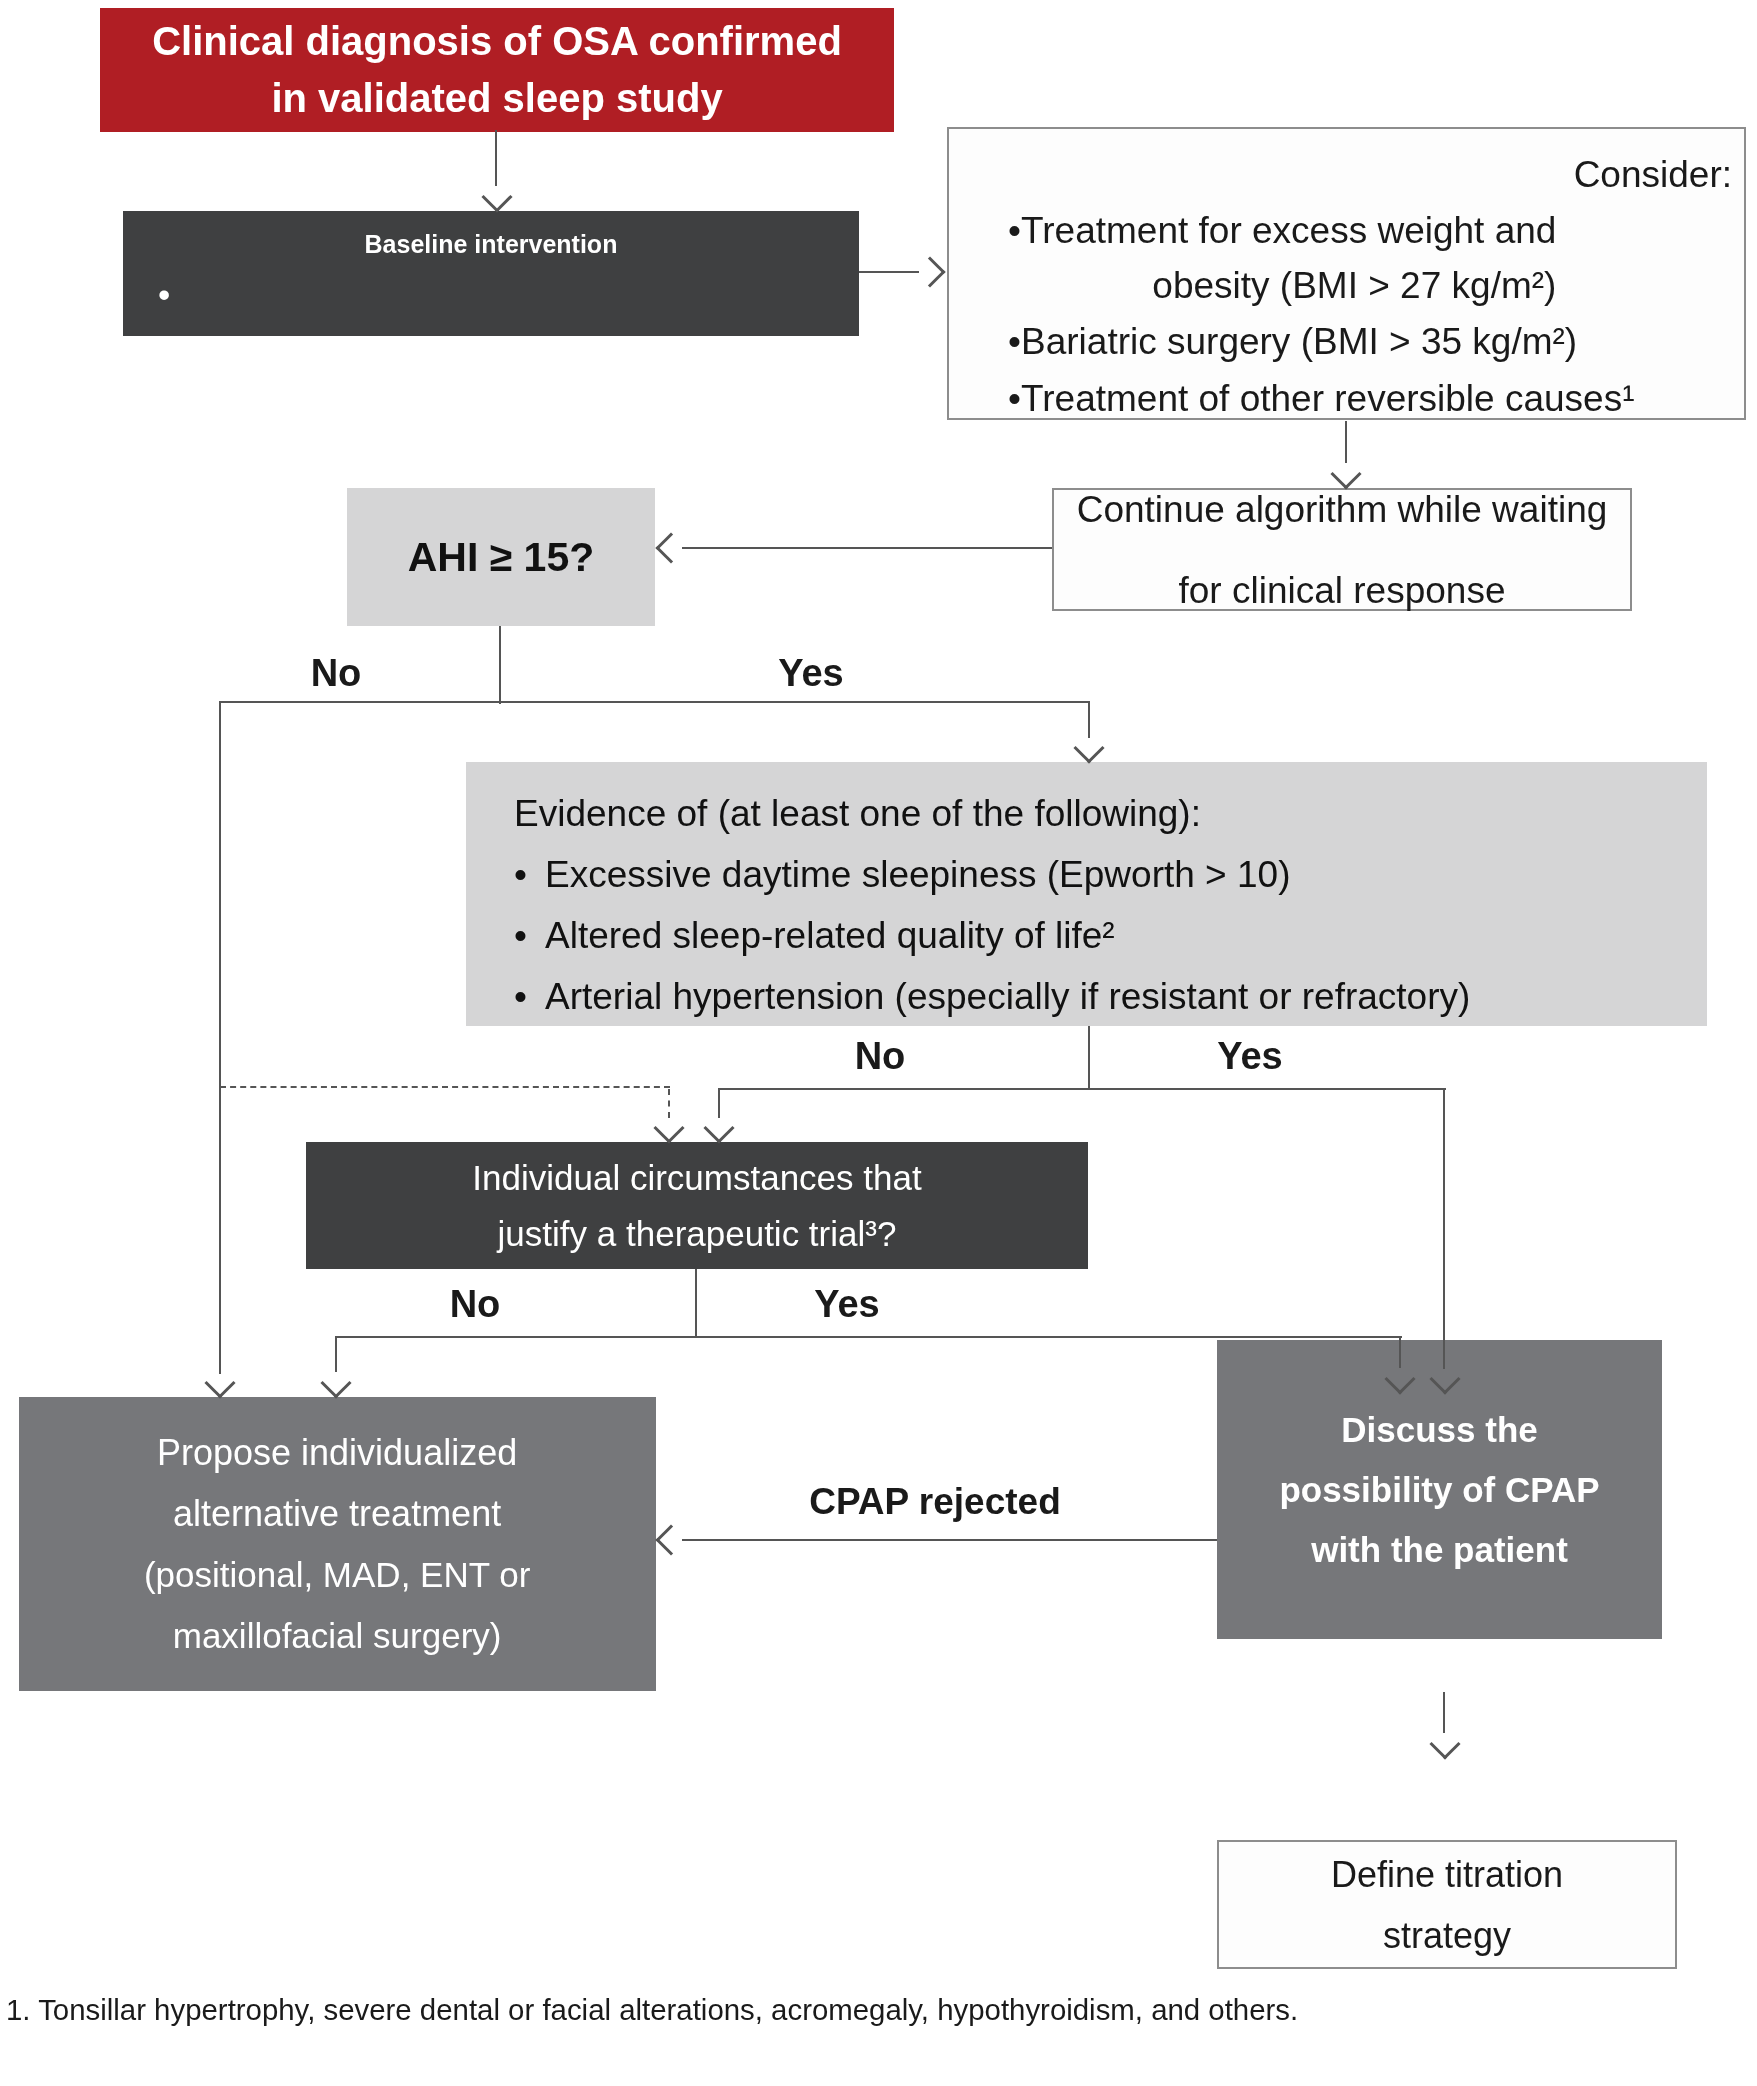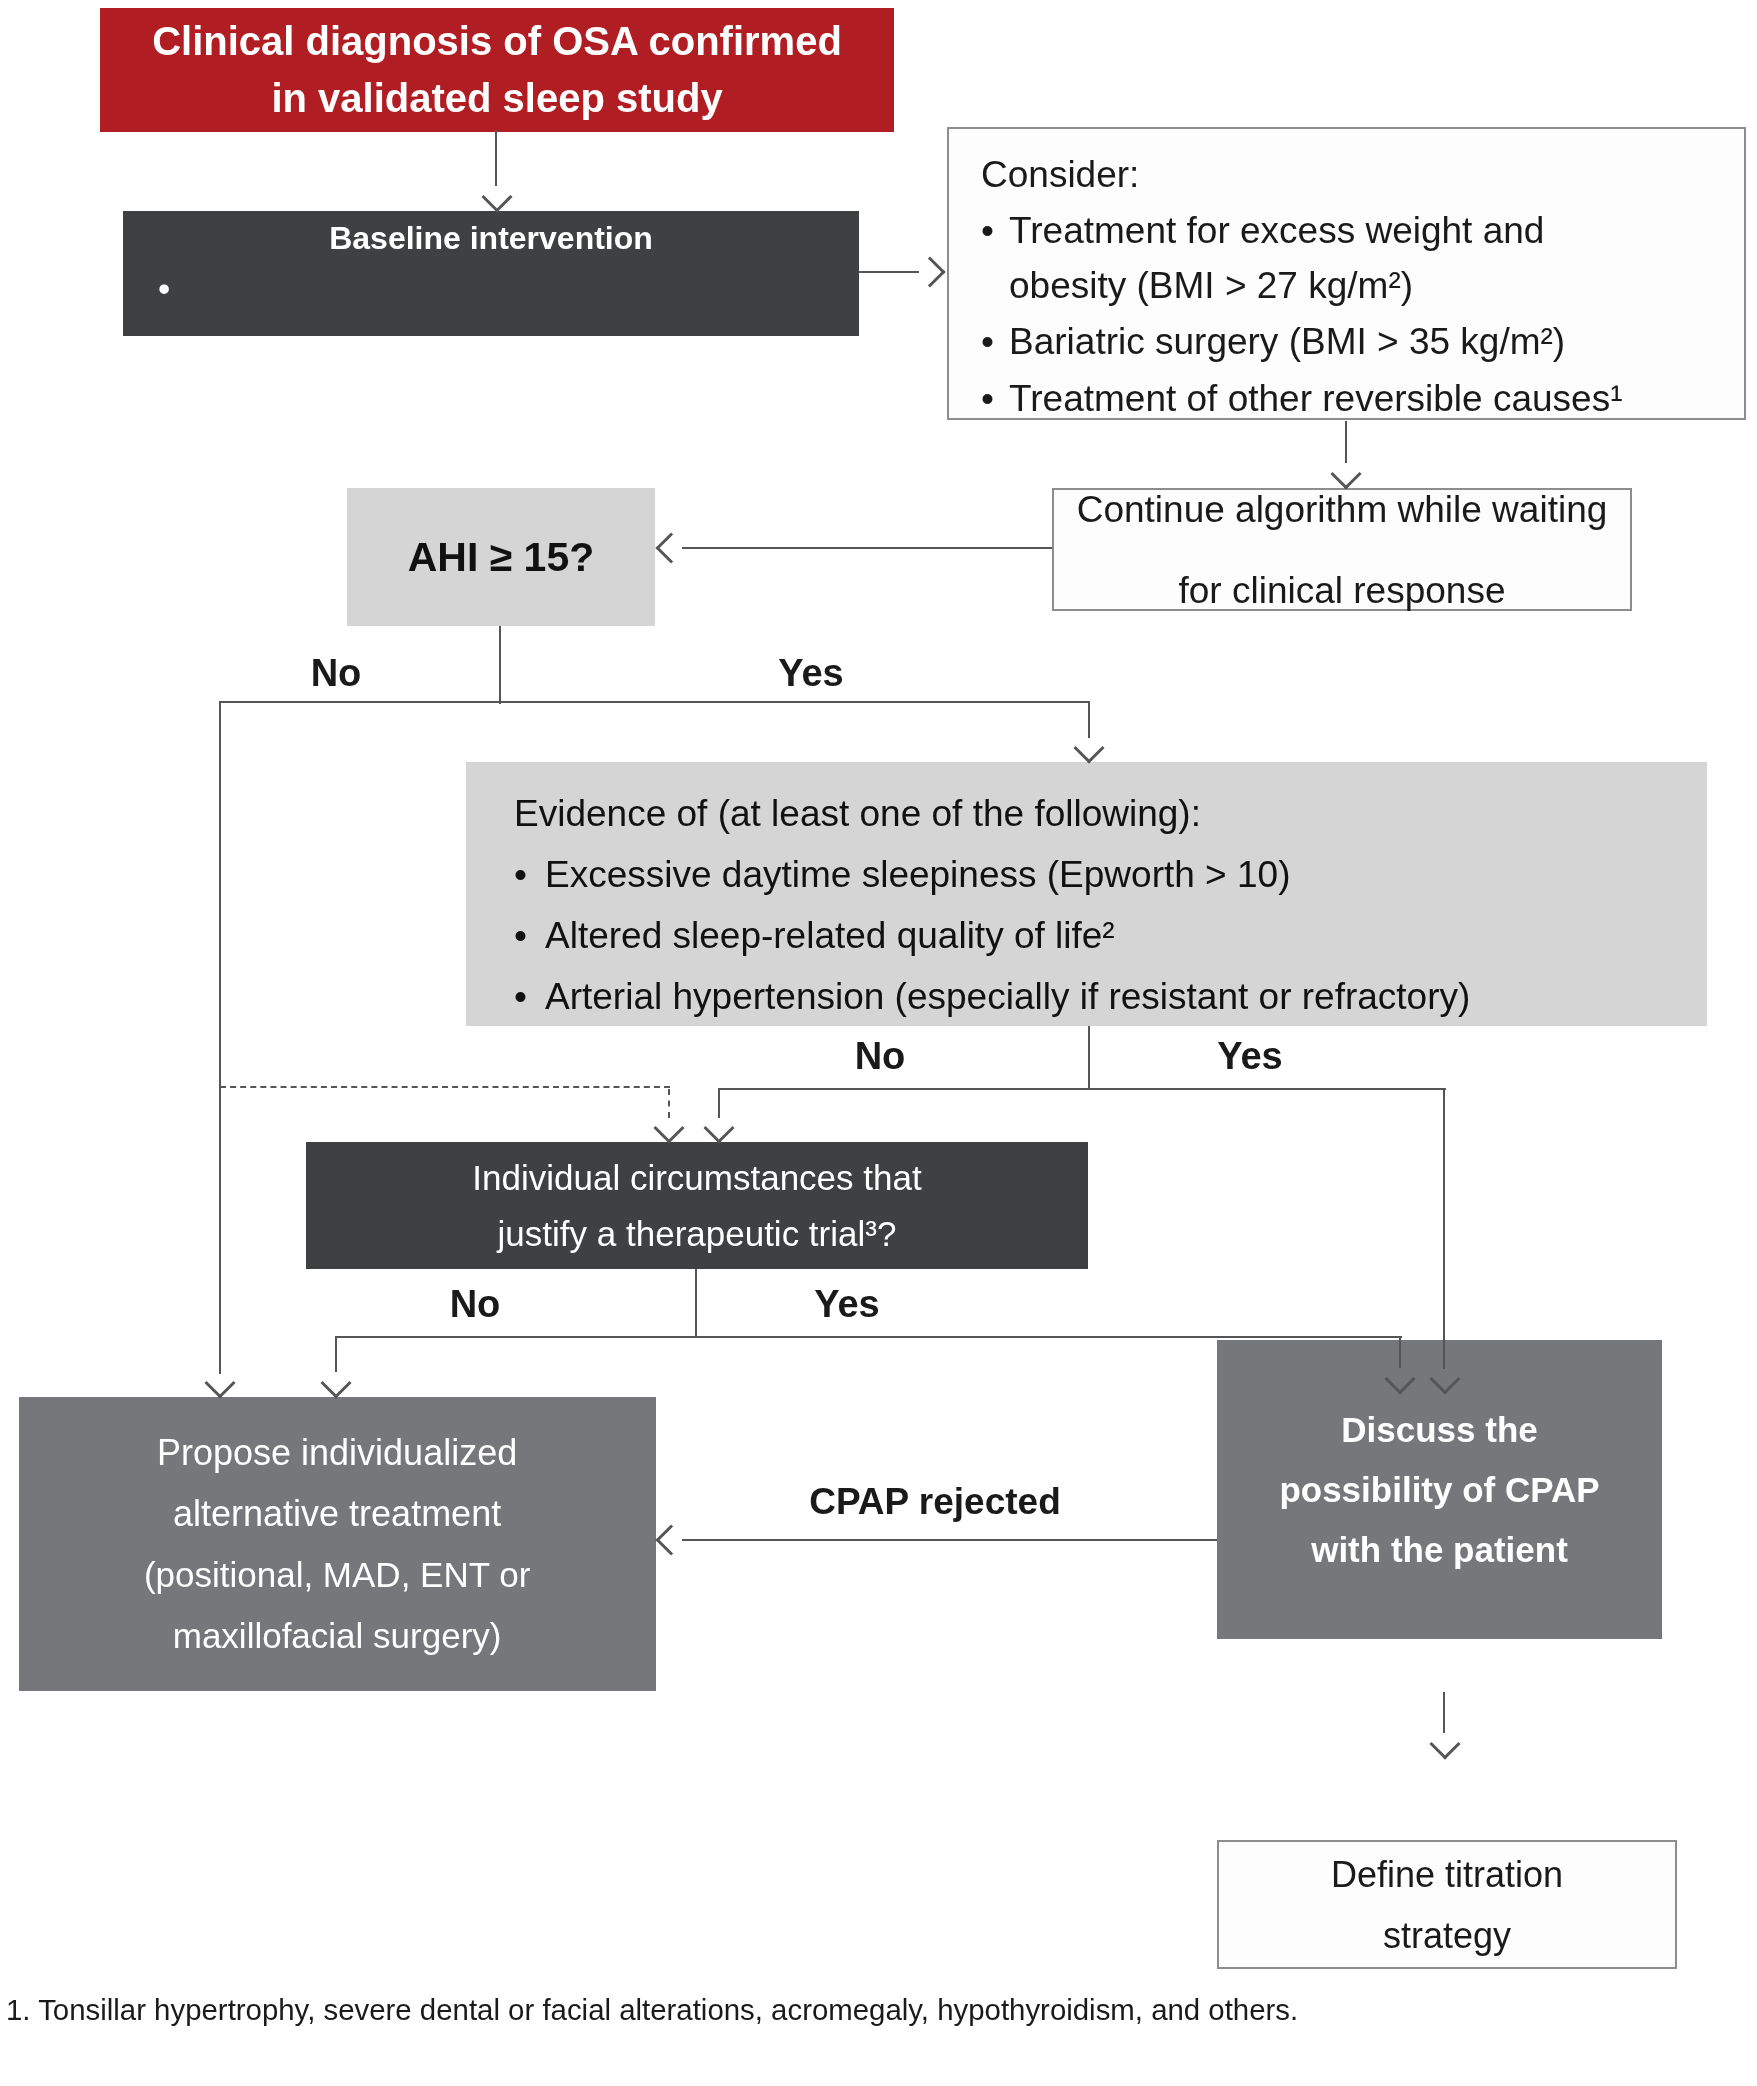--- a/index.html
+++ b/index.html
@@ -34,24 +34,24 @@
   .arr.left  { transform: rotate(45deg); }
   .arr.right { transform: rotate(-135deg); }
 
   .lbl { position: absolute; font-weight: bold; font-size: 38px; width: 120px; text-align: center; white-space: nowrap; }
 
   .brow { display: flex; align-items: flex-start; }
   .bdot { flex: 0 0 auto; }
 
   
   .diagnosis-box { font-size: 40px; font-weight: bold; line-height: 57px; }
-  .baseline-box .t { font-size: 32px; font-weight: bold; line-height: 54px; text-align: center; margin-top: 0; }
+  .baseline-box .t { font-size: 25px; font-weight: bold; line-height: 54px; text-align: center; margin-top: 6px; }
   .baseline-box .brow { font-size: 35px; line-height: 48px; margin-left: 35px; }
   .baseline-box .bdot { width: 26.4px; }
-  .consider-box { font-size: 37px; line-height: 55px; padding: 18px 12px 0 32px; }
+  .consider-box { font-size: 37px; line-height: 55px; padding: 18px 12px 0 44px; text-align: right; }
   .consider-box .brow { margin-top: 1.2px; }
   .consider-box .bdot { width: 28px; }
   .continue-box { font-size: 37px; line-height: 53px; white-space: nowrap; gap: 28px; }
   .ahi-box { font-size: 41px; font-weight: bold; }
   .evidence-box { font-size: 37px; line-height: 55px; padding: 24px 12px 0 48px; }
   .evidence-box .brow { margin-top: 6px; white-space: nowrap; }
   .evidence-box .bdot { width: 31px; }
   .individual-box { font-size: 35px; line-height: 56px; }
   .propose-box { line-height: 61px; }
   .propose-box .b { font-size: 36px; font-weight: normal; }

